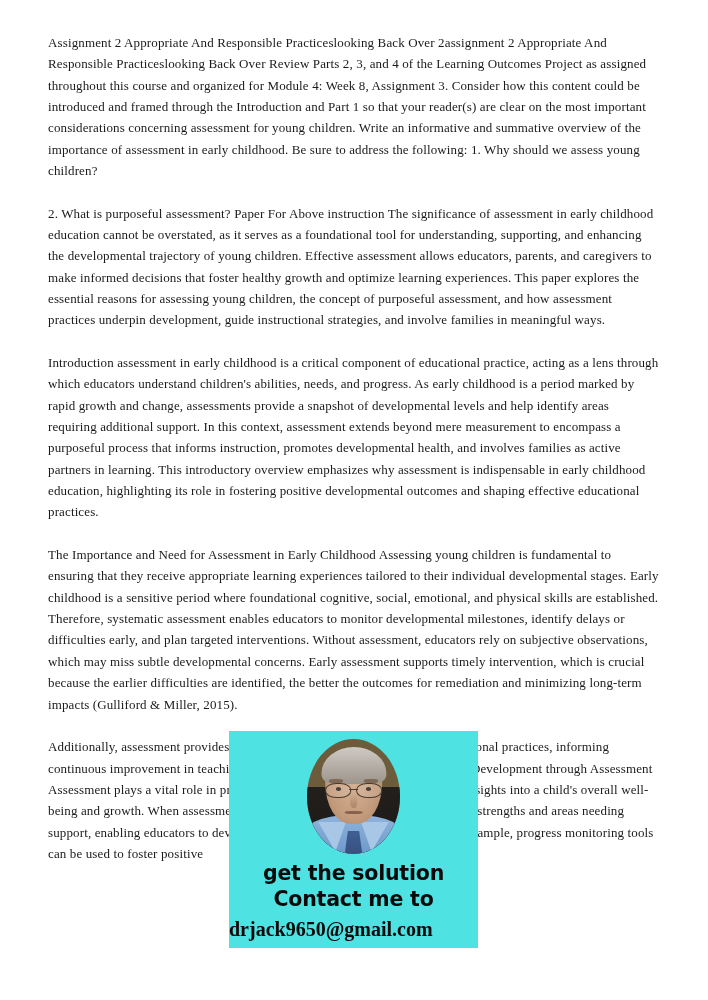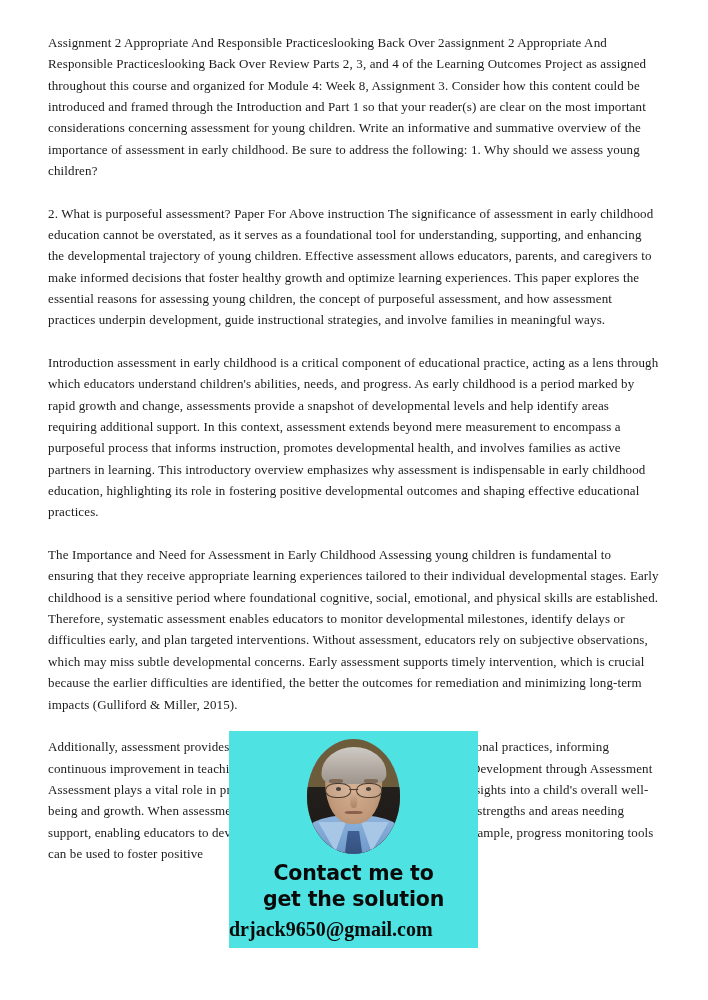--- a/index.html
+++ b/index.html
@@ -213,21 +213,21 @@
       <div class="glasses">
         <div class="lens l"></div>
         <div class="lens r"></div>
         <div class="bridge"></div>
       </div>
       <div class="nose"></div>
       <div class="mouth"></div>
     </div>
 
     <div class="contact-lines">
+      <div class="contact-line">get the solution</div>
       <div class="contact-line">Contact me to</div>
-      <div class="contact-line">get the solution</div>
     </div>
 
     <div class="contact-email">drjack9650@gmail.com</div>
 
   </div>
 
 </div>
 
 </body></html>

